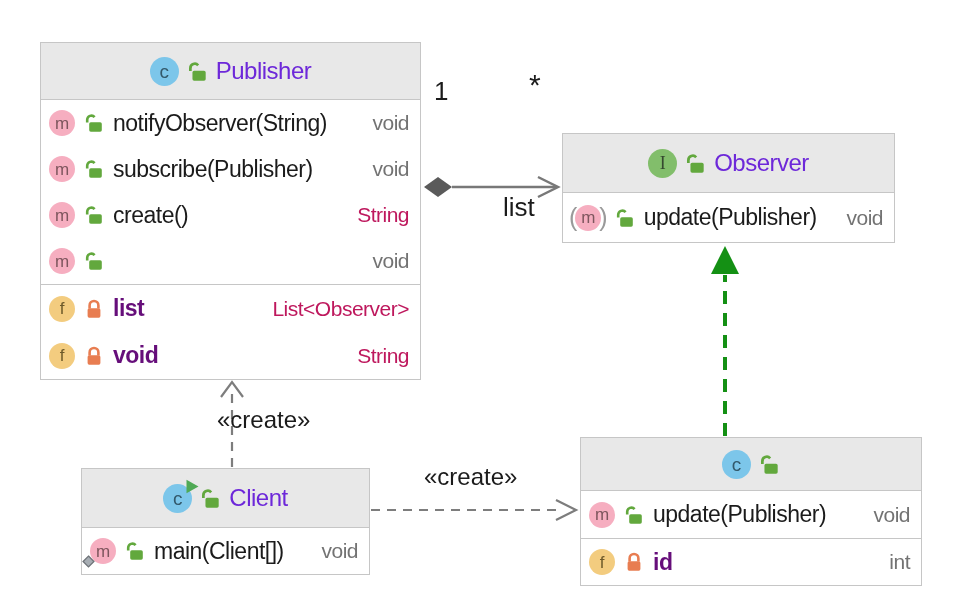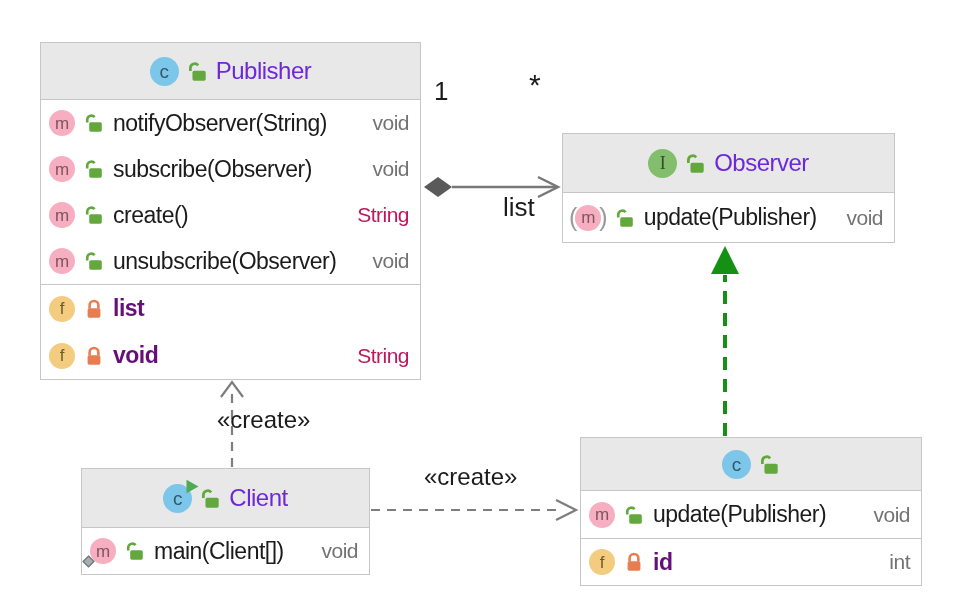--- a/index.html
+++ b/index.html
@@ -109,21 +109,21 @@
         <span class="member-type keyword">void</span>
       </div>
       <div class="member-row" style="height:46px;">
         <span class="circle row-circle method-circle">m</span>
         <span class="lock-wrap">
           <svg width="20" height="20" viewBox="0 0 20 20">
               <path d="M3.2 9.5 V6.8 A4.2 4.2 0 0 1 10.6 4.1" fill="none" stroke="#62a83d" stroke-width="2.6"></path>
               <rect x="5.2" y="9.3" width="12.6" height="9.4" rx="1.6" fill="#62a83d"></rect>
             </svg>
         </span>
-        <span class="member-name">subscribe(Observer)</span>
+        <span class="member-name">subscribe(Publisher)</span>
         <span class="member-type keyword">void</span>
       </div>
       <div class="member-row" style="height:46px;">
         <span class="circle row-circle method-circle">m</span>
         <span class="lock-wrap">
           <svg width="20" height="20" viewBox="0 0 20 20">
               <path d="M3.2 9.5 V6.8 A4.2 4.2 0 0 1 10.6 4.1" fill="none" stroke="#62a83d" stroke-width="2.6"></path>
               <rect x="5.2" y="9.3" width="12.6" height="9.4" rx="1.6" fill="#62a83d"></rect>
             </svg>
         </span>
@@ -131,34 +131,34 @@
         <span class="member-type">String</span>
       </div>
       <div class="member-row" style="height:46px;">
         <span class="circle row-circle method-circle">m</span>
         <span class="lock-wrap">
           <svg width="20" height="20" viewBox="0 0 20 20">
               <path d="M3.2 9.5 V6.8 A4.2 4.2 0 0 1 10.6 4.1" fill="none" stroke="#62a83d" stroke-width="2.6"></path>
               <rect x="5.2" y="9.3" width="12.6" height="9.4" rx="1.6" fill="#62a83d"></rect>
             </svg>
         </span>
-        <span class="member-name">unsubscribe(Observer)</span>
         <span class="member-type keyword">void</span>
       </div>
     </div>
     <div class="section bordered">
       <div class="member-row" style="height:47px;">
         <span class="circle row-circle field-circle">f</span>
         <span class="lock-wrap">
           <svg width="20" height="20" viewBox="0 0 20 20">
               <path d="M5.6 9.5 V6.4 a4.4 4.4 0 0 1 8.8 0 V9.5" fill="none" stroke="#e87d51" stroke-width="2.6"></path>
               <rect x="3.6" y="9.3" width="12.8" height="9.4" rx="1.6" fill="#e87d51"></rect>
             </svg>
         </span>
         <span class="member-name field-name">list</span>
+        <span class="member-type">List&lt;Observer&gt;</span>
       </div>
       <div class="member-row" style="height:47px;">
         <span class="circle row-circle field-circle">f</span>
         <span class="lock-wrap">
           <svg width="20" height="20" viewBox="0 0 20 20">
               <path d="M5.6 9.5 V6.4 a4.4 4.4 0 0 1 8.8 0 V9.5" fill="none" stroke="#e87d51" stroke-width="2.6"></path>
               <rect x="3.6" y="9.3" width="12.8" height="9.4" rx="1.6" fill="#e87d51"></rect>
             </svg>
         </span>
         <span class="member-name field-name">void</span>

